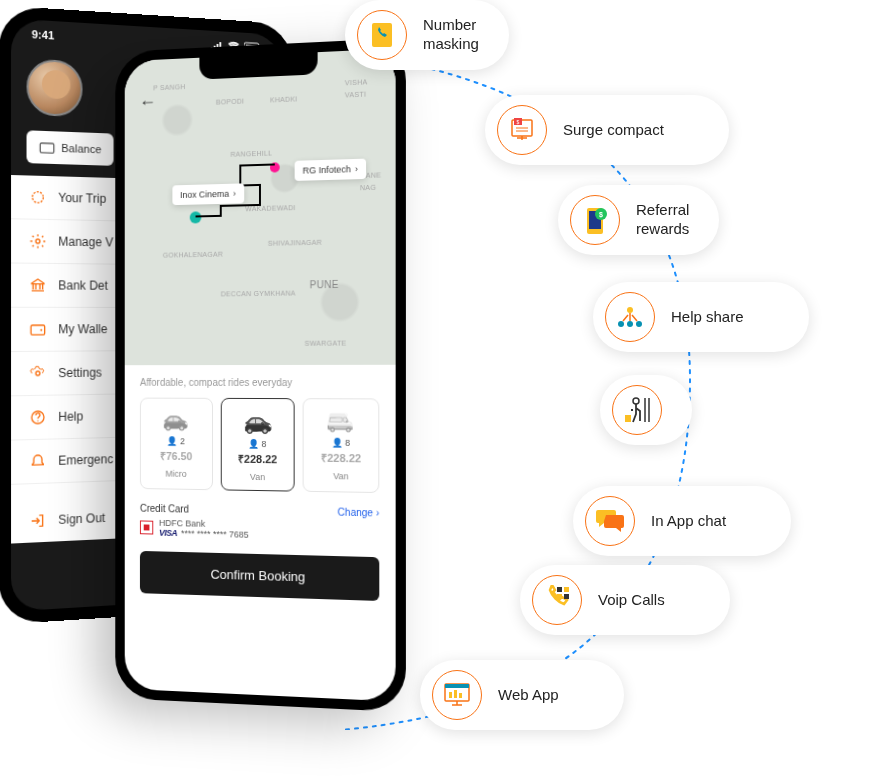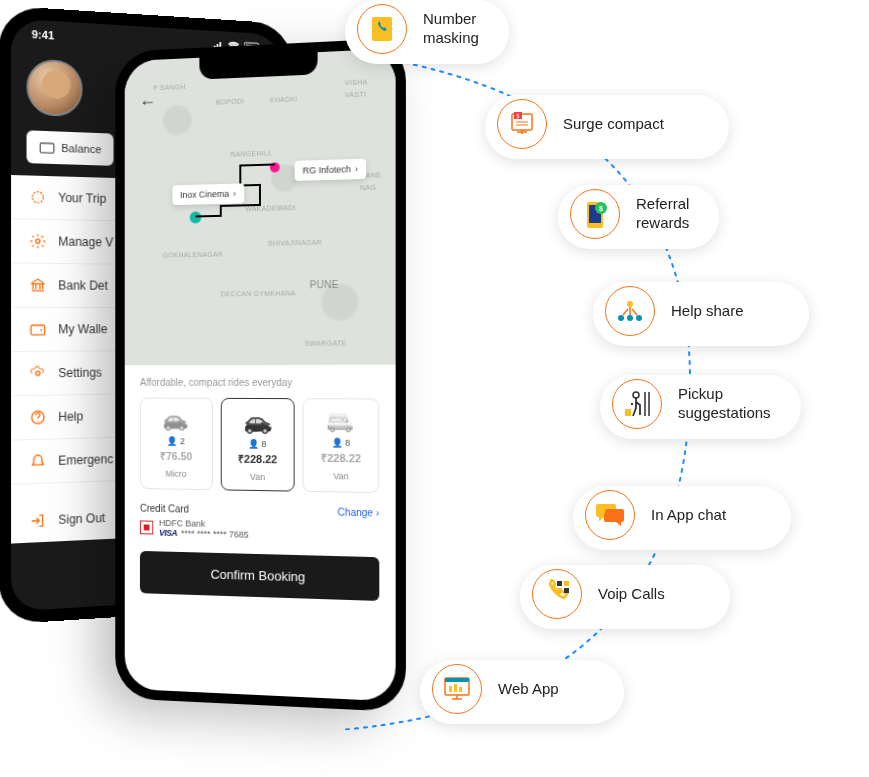--- a/index.html
+++ b/index.html
@@ -172,21 +172,21 @@
       left: 290px; top: 10px;
       width: 440px; height: 720px;
       pointer-events: none;
     }
     .features { position: absolute; z-index: 4; }
     .pill {
       position: absolute;
       display: flex; align-items: center; gap: 16px;
       background: #fff;
       border-radius: 60px;
-      padding: 4px 65px 10px 12px;
+      padding: 10px 65px 10px 12px;
       box-shadow: 0 3px 15px rgba(0,0,0,0.12);
       white-space: nowrap;
       justify-content: center;
     }
     .pill.two { padding-right: 30px; }
     .pill .icon-wrap {
       width: 50px; height: 50px; border-radius: 50%;
       border: 1.5px solid #f97316;
       display: flex; align-items: center; justify-content: center;
       font-size: 24px;
@@ -415,21 +415,20 @@
   </div>
   <div class="pill two" style="left:600px;top:375px">
     <div class="icon-wrap">
       <svg width="28" height="30" viewBox="0 0 28 30">
           <circle cx="13" cy="6" r="3" stroke="#333" stroke-width="1.5" fill="none"></circle>
           <path d="M13 9v10l-3 8M13 13l4 3v10M10 15h-2" stroke="#333" stroke-width="1.8" fill="none"></path>
           <rect x="2" y="20" width="6" height="7" fill="#fbbf24"></rect>
           <path d="M22 3v24M26 3v24" stroke="#333" stroke-width="1.5"></path>
         </svg>
     </div>
-    <div class="plabel">Pickup<br>suggestations</div>
   </div>
   <div class="pill" style="left:573px;top:486px">
     <div class="icon-wrap">
       <svg width="30" height="28" viewBox="0 0 30 28">
           <path d="M3 3h16a2 2 0 012 2v9a2 2 0 01-2 2H9l-5 4v-4H3a2 2 0 01-2-2V5a2 2 0 012-2z" fill="#fbbf24"></path>
           <path d="M11 8h16a2 2 0 012 2v9a2 2 0 01-2 2h-1v4l-5-4h-10a2 2 0 01-2-2v-5" fill="#f97316"></path>
         </svg>
     </div>
     <div class="plabel">In App chat</div>
   </div>

